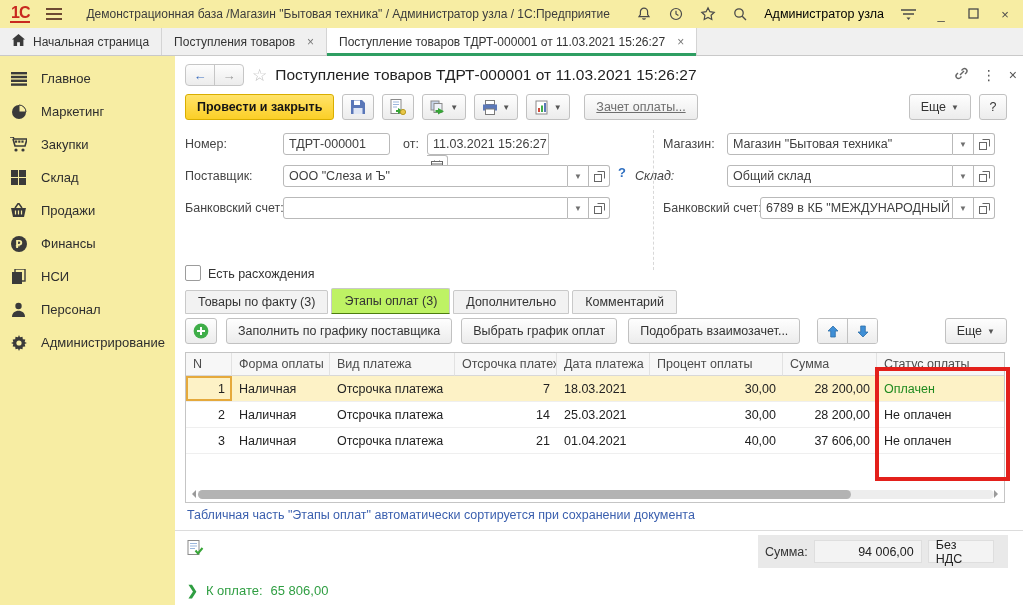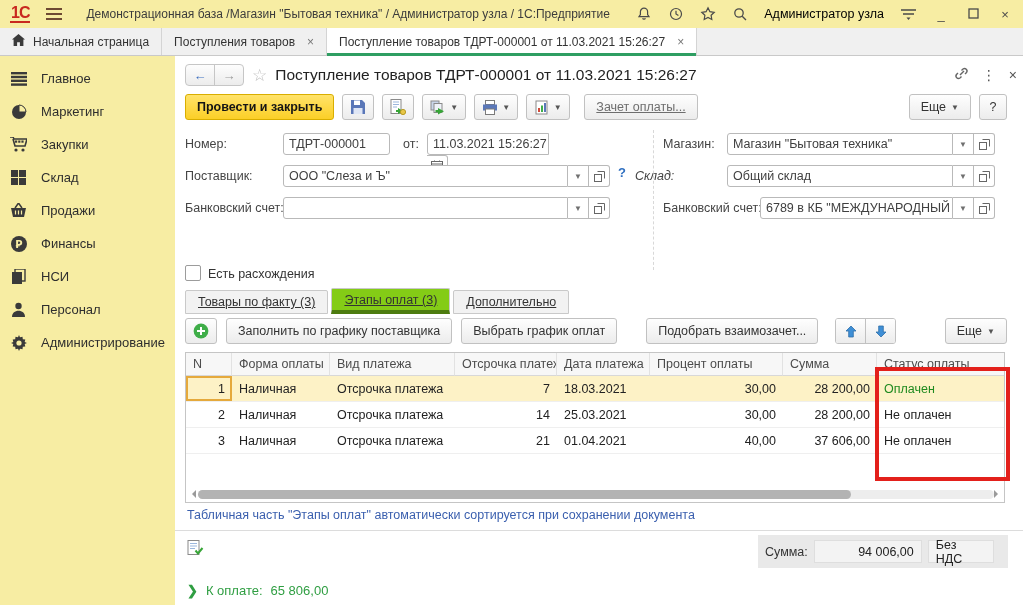--- a/index.html
+++ b/index.html
@@ -67,22 +67,22 @@
   .warnbar{position:absolute;left:150px;top:176px;width:290px;height:26px;background:#fcf3c0;
            display:flex;align-items:center;justify-content:space-between;padding:0 8px 0 30px;box-sizing:border-box;}
   .warn-red{color:#cc1f1a;text-decoration:underline;cursor:pointer;}
   .warn-link{color:#3061b0;text-decoration:underline;cursor:pointer;}
   
   .cbrow{position:absolute;left:10px;top:209px;display:flex;align-items:flex-end;gap:7px;}
   .cbox{width:14px;height:14px;border:1px solid #9c9c9c;border-radius:2px;background:#fff;cursor:pointer;}
   
   .dtabs{position:absolute;left:10px;top:232px;display:flex;gap:3px;align-items:flex-end;}
   .dtab{height:24px;display:flex;align-items:center;padding:0 12px;border:1px solid #c9c9c9;background:#f2f2f2;
-        border-radius:2px 2px 0 0;color:#333;cursor:pointer;box-sizing:border-box;text-decoration:underline;}
-  .dtab.active{background:#84cc16;height:26px;border-bottom:4px solid #4d7c0f;}
+        border-radius:2px 2px 0 0;color:#333;cursor:pointer;box-sizing:border-box;}
+  .dtab.active{background:#bef264;height:26px;border-bottom:1px solid #4d7c0f;}
   
   .ttb{position:absolute;left:10px;top:262px;display:flex;align-items:center;gap:9px;}
   .plusbtn{width:29px;}
   .updown{display:flex;border:1px solid #c1c1c1;border-radius:3px;overflow:hidden;margin-left:8px;}
   .updown span{width:29px;height:24px;display:flex;align-items:center;justify-content:center;background:linear-gradient(#fefefe,#ececec);cursor:pointer;}
   .updown span+span{border-left:1px solid #c1c1c1;}
   .ttb-more{position:absolute;right:16px;top:262px;}
   
   .grid{position:absolute;left:10px;top:296px;width:820px;height:151px;border:1px solid #c5c5c5;box-sizing:border-box;overflow:hidden;}
   .trow{display:grid;grid-template-columns:46px 98px 125px 102px 93px 133px 94px auto;}
@@ -437,32 +437,33 @@
 
     <div class="cbrow">
       <span class="cbox"></span>
       <span>Есть расхождения</span>
     </div>
 
     <div class="dtabs">
       <span class="dtab">Товары по факту (3)</span>
       <span class="dtab active">Этапы оплат (3)</span>
       <span class="dtab">Дополнительно</span>
+      <span class="dtab">Комментарий</span>
     </div>
 
     <div class="ttb">
       <span class="btn ic plusbtn">
         <svg width="16" height="16" viewBox="0 0 16 16">
             <circle cx="8" cy="8" r="7.4" fill="#3fae49"></circle>
             <path d="M8 4v8M4 8h8" stroke="#fff" stroke-width="2"></path>
           </svg>
       </span>
       <span class="btn">Заполнить по графику поставщика</span>
       <span class="btn">Выбрать график оплат</span>
-      <span class="btn" style="margin-left:20px;">Подобрать взаимозачет...</span>
+      <span class="btn" style="margin-left:2px;">Подобрать взаимозачет...</span>
       <span class="updown">
         <span>
           <svg width="12" height="13" viewBox="0 0 12 13">
               <path d="M6 1l5 5H8.3v6H3.7V6H1z" fill="#3f8fd6" stroke="#2e6ea8" stroke-width="0.8"></path>
             </svg>
         </span>
         <span>
           <svg width="12" height="13" viewBox="0 0 12 13">
               <path d="M6 12L1 7h2.7V1h4.6v6H11z" fill="#3f8fd6" stroke="#2e6ea8" stroke-width="0.8"></path>
             </svg>

